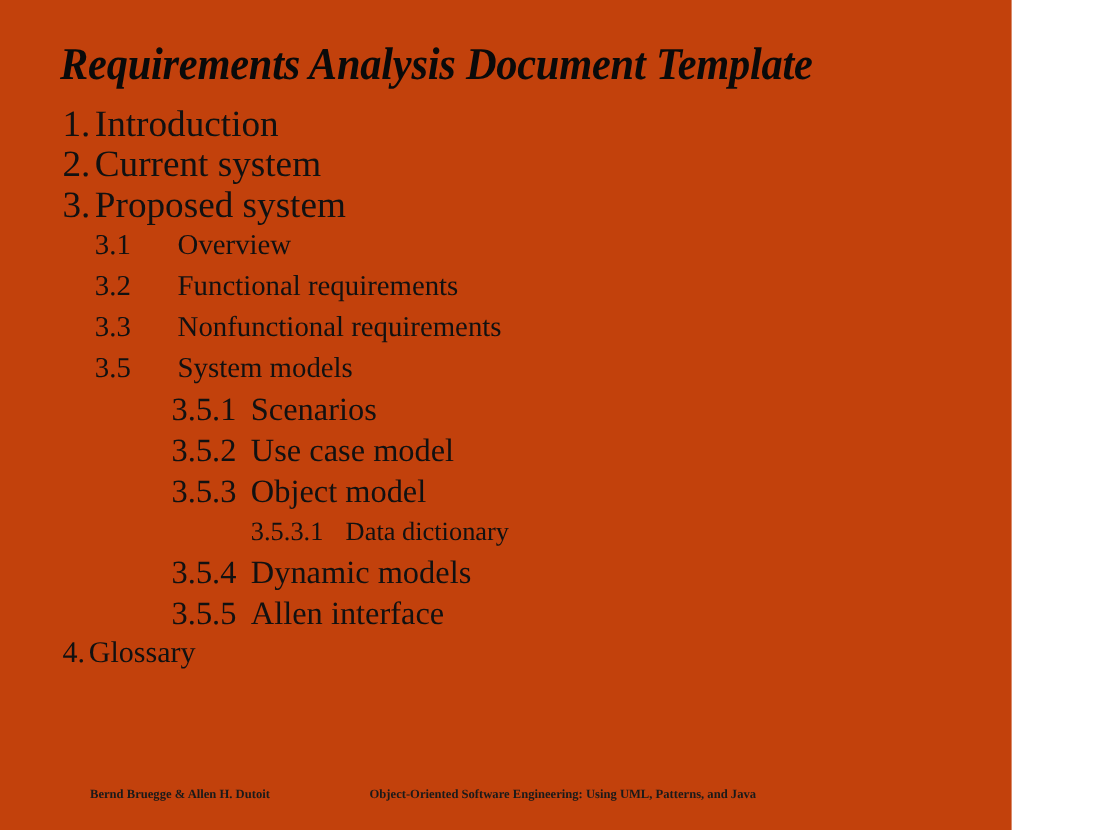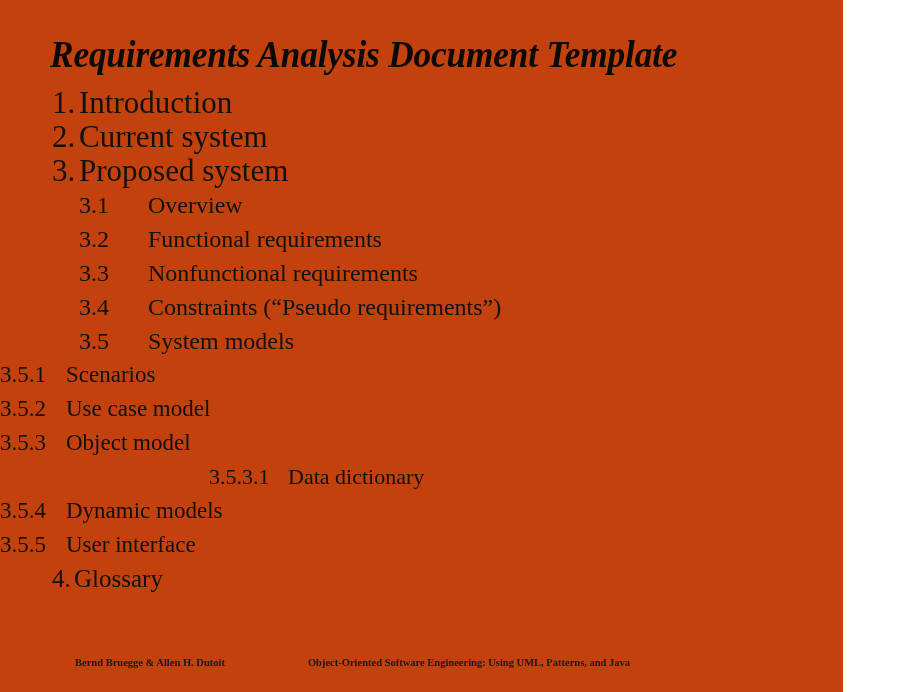--- a/index.html
+++ b/index.html
@@ -78,21 +78,22 @@
 
   
   .lvl2 {
     padding-left: 79px;
     font-size: 24px;
   }
   .lvl2 .num { width: 69px; }
 
   
   .lvl3 {
-    font-size: 23px;
+    padding-left: 143px;
+    font-size: 27px;
   }
   .lvl3 .num { width: 66px; }
 
   
   .lvl4 {
     padding-left: 209px;
     font-size: 22px;
   }
   .lvl4 .num { width: 79px; }
 
@@ -144,28 +145,27 @@
 
   <div class="slide-title">Requirements Analysis Document Template</div>
 
   <div class="outline">
       <div class="line lvl1"><span class="num">1.</span><span class="txt">Introduction</span></div>
       <div class="line lvl1"><span class="num">2.</span><span class="txt">Current system</span></div>
       <div class="line lvl1"><span class="num">3.</span><span class="txt">Proposed system</span></div>
       <div class="line lvl2"><span class="num">3.1</span><span class="txt">Overview</span></div>
       <div class="line lvl2"><span class="num">3.2</span><span class="txt">Functional requirements</span></div>
       <div class="line lvl2"><span class="num">3.3</span><span class="txt">Nonfunctional requirements</span></div>
-      <div class="line lvl2"><span class="num">3.4</span><span class="txt">Constraints (“Pseudo requirements”)</span></div>
       <div class="line lvl2"><span class="num">3.5</span><span class="txt">System models</span></div>
       <div class="line lvl3"><span class="num">3.5.1</span><span class="txt">Scenarios</span></div>
       <div class="line lvl3"><span class="num">3.5.2</span><span class="txt">Use case model</span></div>
       <div class="line lvl3"><span class="num">3.5.3</span><span class="txt">Object model</span></div>
       <div class="line lvl4"><span class="num">3.5.3.1</span><span class="txt">Data dictionary</span></div>
       <div class="line lvl3"><span class="num">3.5.4</span><span class="txt">Dynamic models</span></div>
-      <div class="line lvl3"><span class="num">3.5.5</span><span class="txt">User interface</span></div>
+      <div class="line lvl3"><span class="num">3.5.5</span><span class="txt">Allen interface</span></div>
       <div class="line lvl1tight"><span class="num">4.</span><span class="txt">Glossary</span></div>
     </div>
 
   <div class="footer">
     <div class="footer-inner">
       <span class="footer-left">Bernd Bruegge &amp; Allen H. Dutoit</span>
       <span class="footer-center">Object-Oriented Software Engineering: Using UML, Patterns, and Java</span>
       <span class="footer-right">1</span>
     </div>
   </div>

